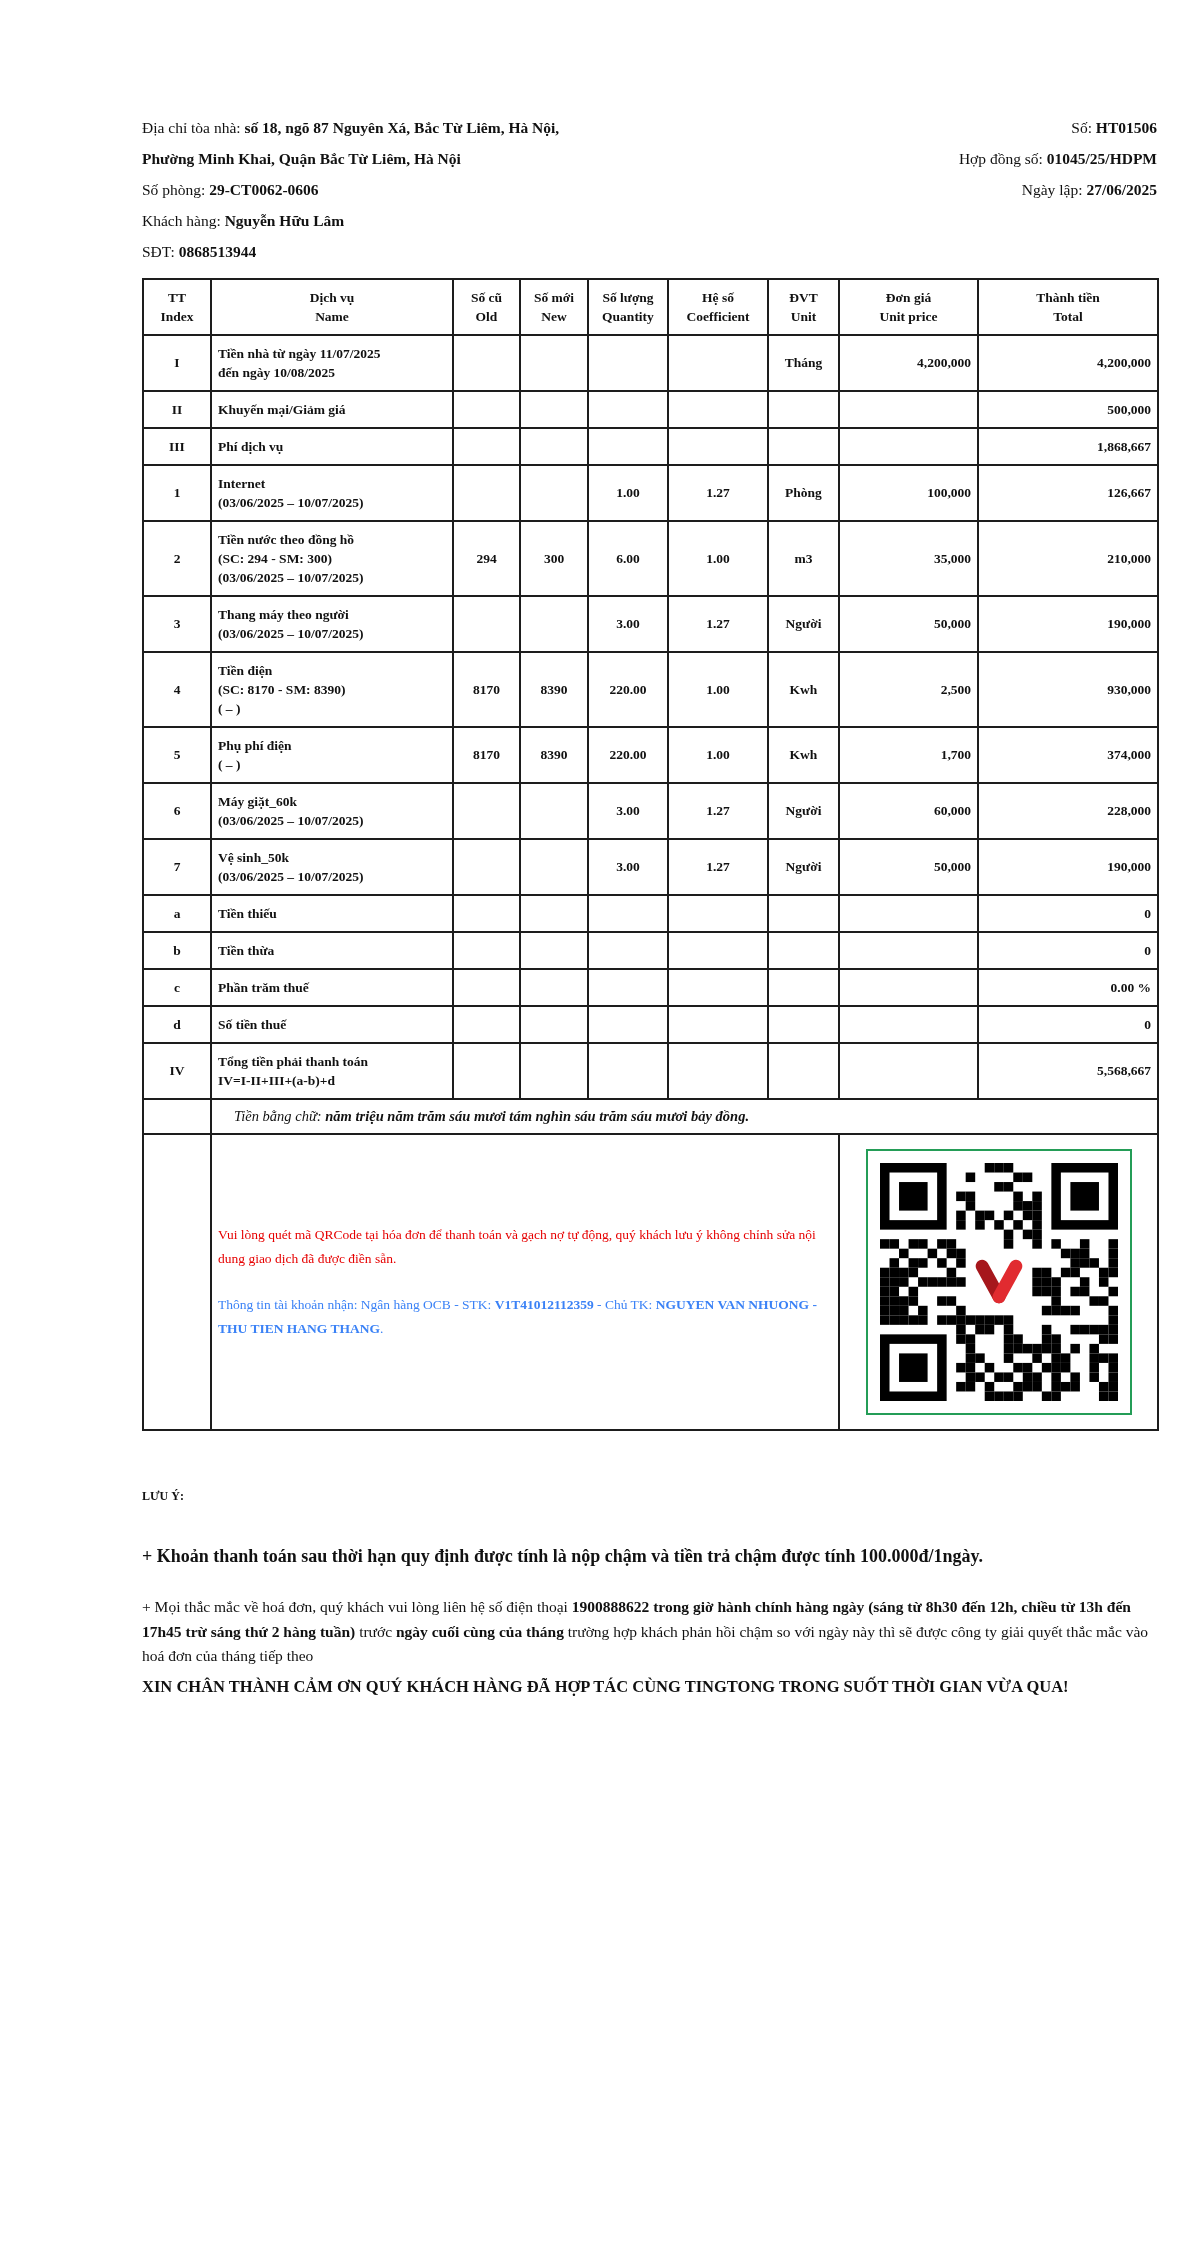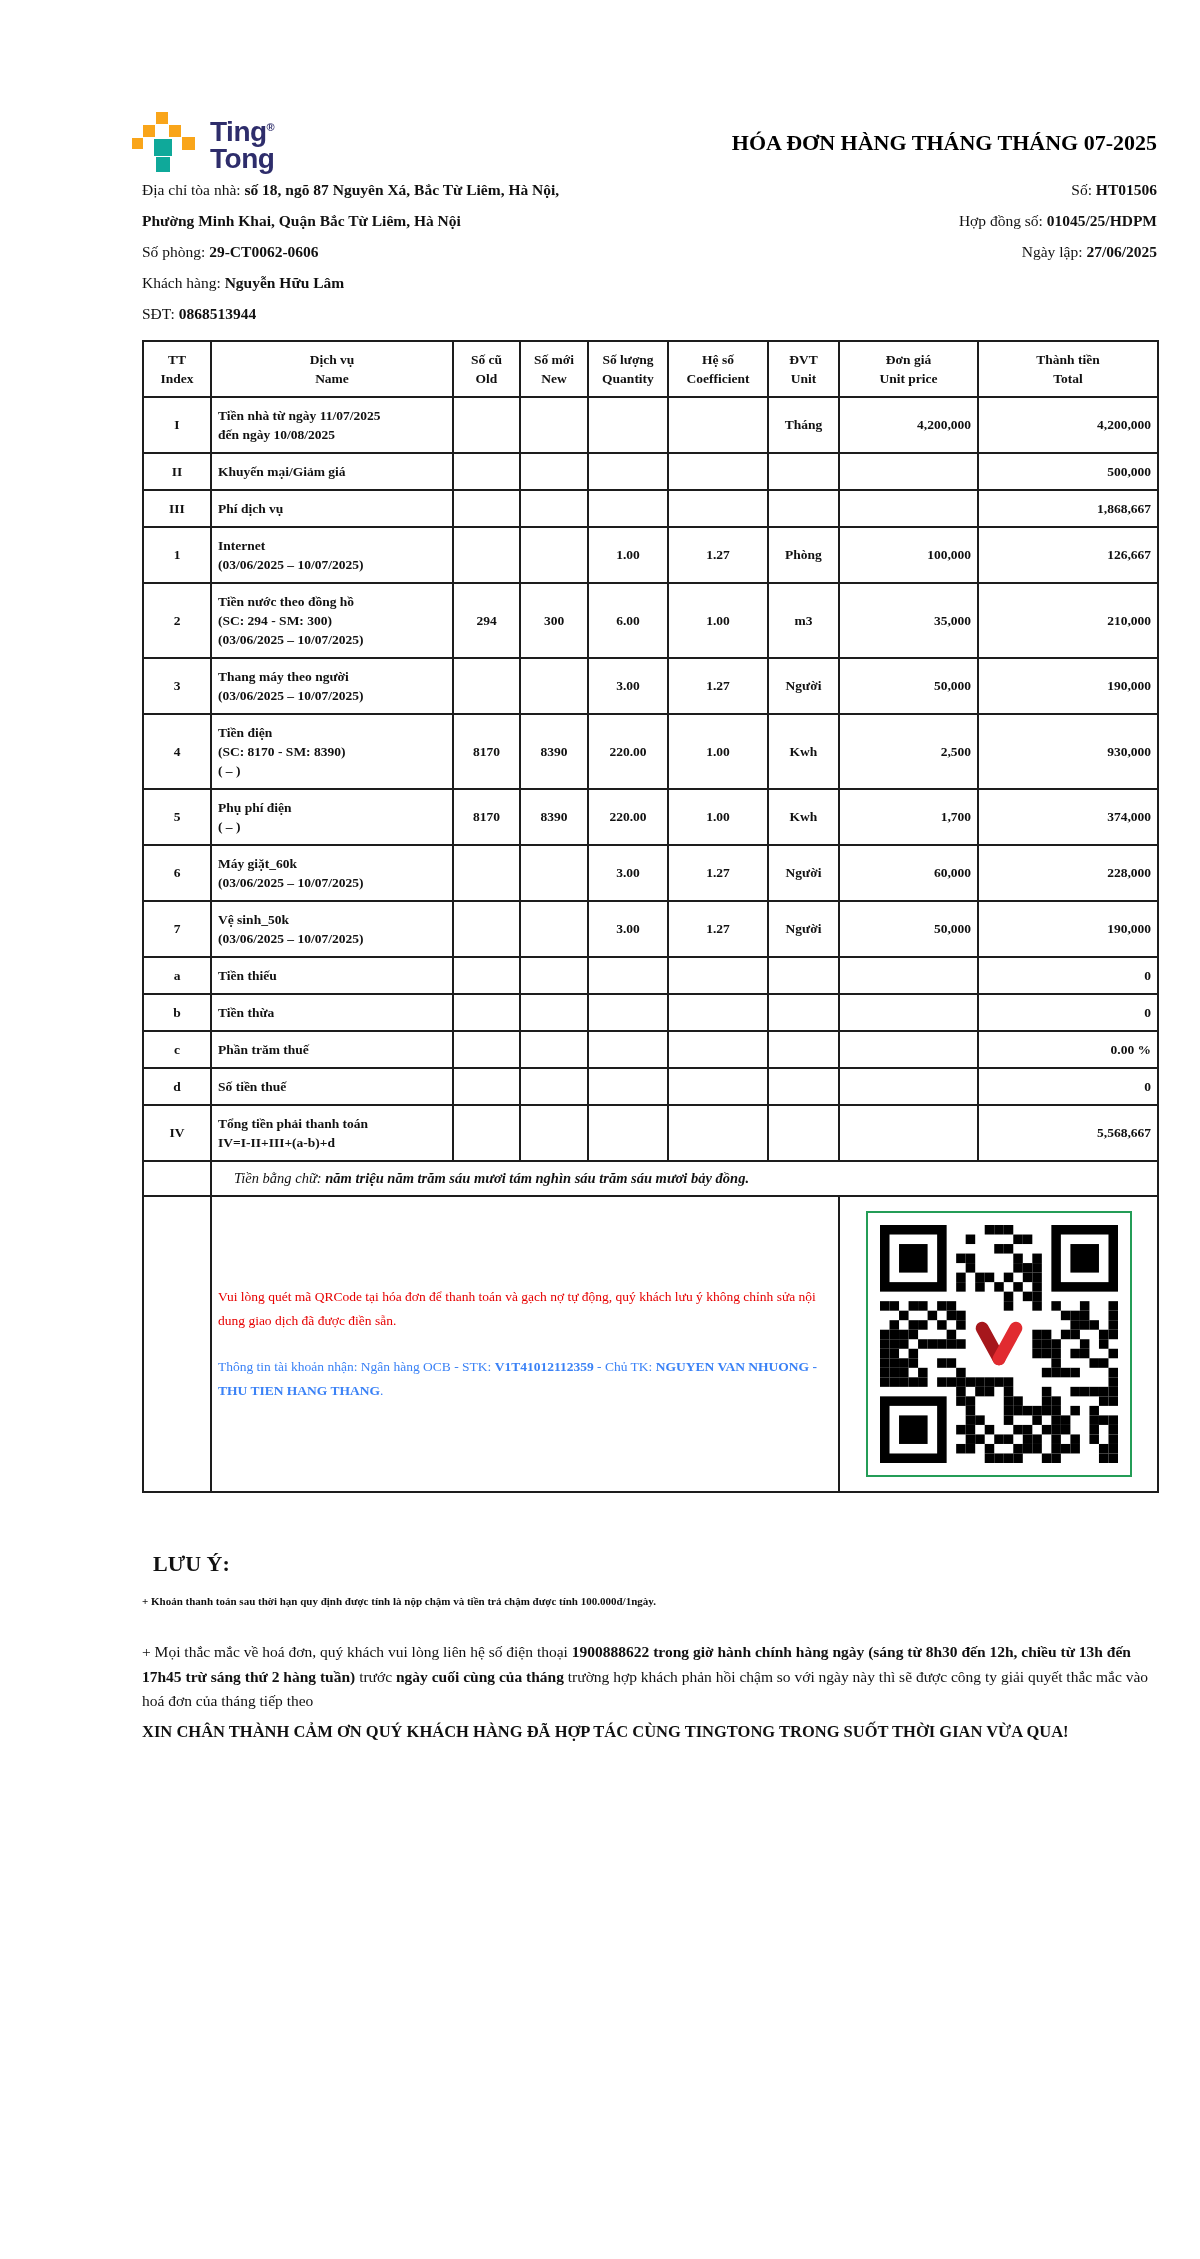--- a/index.html
+++ b/index.html
@@ -35,48 +35,30 @@
   .words-cell { font-style:italic; font-weight:normal !important; padding-left:22px !important; }
   .words-cell .seg-b { font-weight:bold; }
   td.qr-text-cell { font-weight:normal !important; font-size:15.5px; line-height:24px; padding:20px 18px 20px 24px; }
   .note-red { color:#e60000; }
   .acct { margin-top:22px; color:#3b82f6; }
   td.qr-holder-cell { height:296px; padding:6px; text-align:center; }
   .qr-box { display:inline-block; border:2px solid #249d57; background:#fff; padding:12px; line-height:0; }
 
   
   .footer { margin-top:58px; width:1015px; }
-  .f-head { font-size:22px; font-weight:bold;margin-left:11px; }
-  .f-note1 { margin-top:12px; font-size:11px; font-weight:bold; line-height:25px; }
+  .f-head { font-size:12px; font-weight:bold; }
+  .f-note1 { margin-top:40px; font-size:18px; font-weight:bold; line-height:25px; }
   .f-note2 { margin-top:26px; font-size:15.5px; line-height:24.5px; }
   .f-thanks { margin-top:4px; font-size:16.5px; font-weight:bold; line-height:27px; }
 </style>
 </head>
 <body>
 
 <div class="page">
 
-  <div class="hdr">
-    <div class="brand">
-      <div class="logo-icon">
-        <div class="sq" style="left:24px;top:0;width:12px;height:12px;background:#f9a51a;"></div>
-        <div class="sq" style="left:11px;top:13px;width:12px;height:12px;background:#f9a51a;"></div>
-        <div class="sq" style="left:37px;top:13px;width:12px;height:12px;background:#f9a51a;"></div>
-        <div class="sq" style="left:0;top:26px;width:11px;height:11px;background:#f9a51a;"></div>
-        <div class="sq" style="left:50px;top:25px;width:13px;height:13px;background:#f9a51a;"></div>
-        <div class="sq" style="left:22px;top:27px;width:18px;height:17px;background:#0fa99a;"></div>
-        <div class="sq" style="left:24px;top:45px;width:14px;height:15px;background:#0fa99a;"></div>
-      </div>
-      <div class="brand-words">
-        <div><span>Ting</span><sup>®</sup></div>
-        <div>Tong</div>
-      </div>
-    </div>
-    <div class="doc-title">HÓA ĐƠN HÀNG THÁNG THÁNG 07-2025</div>
-  </div>
 
   <div class="info">
     <div class="info-row">
       <div class="info-left"><span>Địa chỉ tòa nhà: </span><span class="seg-b">số 18, ngõ 87 Nguyên Xá, Bắc Từ Liêm, Hà Nội,</span></div>
       <div class="info-right"><span>Số: </span><span class="seg-b">HT01506</span></div>
     </div>
     <div class="info-row">
       <div class="info-left"><span class="seg-b">Phường Minh Khai, Quận Bắc Từ Liêm, Hà Nội</span></div>
       <div class="info-right"><span>Hợp đồng số: </span><span class="seg-b">01045/25/HDPM</span></div>
     </div>

